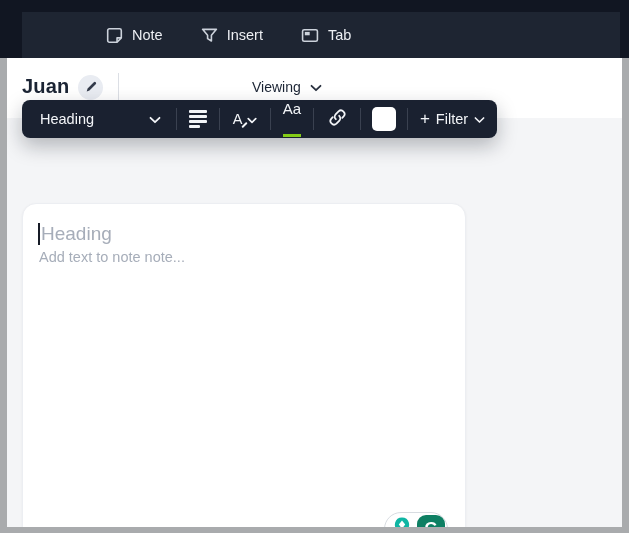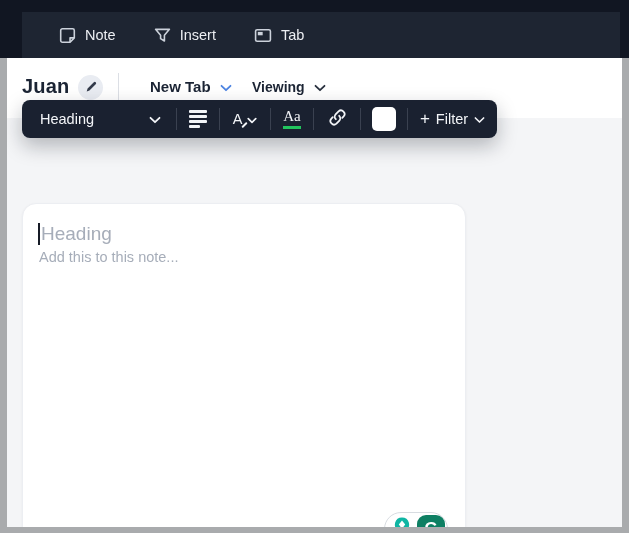--- a/index.html
+++ b/index.html
@@ -6,21 +6,21 @@
   html,body { background:#888; }
   body { font-family:"Liberation Sans", sans-serif; }
   .screen {
     position:relative; width:629px; height:533px;
     background:#111622; overflow:hidden;
   }
   
   .topbar {
     position:absolute; left:22px; top:12px; width:598px; height:46px;
     background:#1e2532; display:flex; align-items:center;
-    padding-left:37px; gap:38px;
+    padding-left:84px; gap:38px;
   }
   .topbar-btn {
     display:flex; align-items:center; gap:9px;
     color:#edeff3; font-size:14.5px; font-weight:500; cursor:pointer;
   }
   .topbar-btn svg { display:block; }
 
   
   .app {
     position:absolute; left:7px; top:58px; width:615px; height:475px;
@@ -41,21 +41,21 @@
     position:absolute; left:71px; top:17px; width:25px; height:25px;
     border-radius:50%; background:#e9ecf2; display:flex;
     align-items:center; justify-content:center; cursor:pointer;
   }
   .vdiv { position:absolute; left:111px; top:15px; width:1px; height:28px; background:#dcdfe5; }
   .select-ctl {
     position:absolute; display:flex; align-items:center; gap:9px;
     color:#1b2434; cursor:pointer;
   }
   .tab-select { left:143px; top:20px; font-size:15px; font-weight:600; }
-  .mode-select { left:245px; top:21px; font-size:14px; font-weight:700; }
+  .mode-select { left:245px; top:21px; font-size:14px; font-weight:400; }
 
   
   .canvas { position:absolute; left:0; top:60px; width:615px; height:415px; background:#f4f5f7; }
 
   
   .toolbar {
     position:absolute; left:22px; top:100px; width:475px; height:38px;
     background:#1a2130; border-radius:8px; z-index:5;
     display:flex; align-items:center;
     box-shadow:0 8px 20px rgba(12,17,30,.28);
@@ -72,22 +72,22 @@
   .align-icon i:nth-child(1){width:18px;} .align-icon i:nth-child(2){width:18px;}
   .align-icon i:nth-child(3){width:18px;} .align-icon i:nth-child(4){width:11px;}
   .tb-style { width:50px; gap:5px; }
   .style-A { position:relative; font-size:14.5px; font-weight:500; }
   .style-pen {
     position:absolute; right:-6px; bottom:1px; width:7px; height:2px;
     background:#f3f5f8; transform:rotate(-45deg); border-radius:1px;
   }
   .tb-case { width:42px; }
   .case-label {
-    font-size:15px; font-weight:500; padding-bottom:2px;
-    border-bottom:3px solid #22c55e; line-height:1;font-family:Liberation Serif, serif;
+    font-size:15px; font-weight:500; padding-bottom:18px;
+    border-bottom:3px solid #84cc16; line-height:1;
   }
   .tb-link { width:46px; }
   .tb-color { width:46px; }
   .color-swatch { width:24px; height:24px; background:#ffffff; border-radius:5px; }
   .tb-insert { flex:1; gap:6px; font-size:14.5px; }
   .plus-glyph { font-size:17px; font-weight:400; line-height:1; margin-top:-1px; }
 
   
   .note-card {
     position:absolute; left:15px; top:85px; width:444px; height:362px;
@@ -156,45 +156,37 @@
       <div class="page-title">Juan</div>
       <div class="edit-btn">
         <span>
           <svg width="12" height="12" viewBox="0 0 14 14" fill="#333b4b">
             <path d="M2 12.2 l1-3.4 L10.3 1.5 a1.55 1.55 0 0 1 2.2 2.2 L5.2 11 2 12.2 z"></path>
           </svg>
         </span>
       </div>
       <div class="vdiv"></div>
 
-      <div class="select-ctl tab-select">
-        <span>New Tab</span>
-        <span>
-          <svg width="12" height="8" viewBox="0 0 12 8" fill="none" stroke="#4d84e2" stroke-width="1.8" stroke-linecap="round" stroke-linejoin="round">
-            <path d="M1.5 1.8 L6 6.2 L10.5 1.8"></path>
-          </svg>
-        </span>
-      </div>
 
       <div class="select-ctl mode-select">
         <span>Viewing</span>
         <span>
           <svg width="12" height="8" viewBox="0 0 12 8" fill="none" stroke="#29313f" stroke-width="1.8" stroke-linecap="round" stroke-linejoin="round">
             <path d="M1.5 1.8 L6 6.2 L10.5 1.8"></path>
           </svg>
         </span>
       </div>
     </div>
 
     <div class="canvas">
 
       <div class="note-card">
         <div class="caret"></div>
         <div class="heading-ph">Heading</div>
-        <div class="body-ph">Add this to this note...</div>
+        <div class="body-ph">Add text to note note...</div>
 
         <div class="assistant">
           <div class="bulb-wrap">
             <span>
               <svg width="20" height="23" viewBox="0 0 20 23">
                 <path d="M10 1.5 a7.2 7.2 0 0 1 3.6 13.4 l0 2.1 h-7.2 l0-2.1 A7.2 7.2 0 0 1 10 1.5 z" fill="#0fb5a3"></path>
                 <rect x="7.2" y="18.2" width="5.6" height="2.2" rx="1.1" fill="#0fb5a3"></rect>
                 <path d="M10 4.4 L13.2 8.6 L10 12.8 L6.8 8.6 Z" fill="#ffffff"></path>
               </svg>
             </span>

